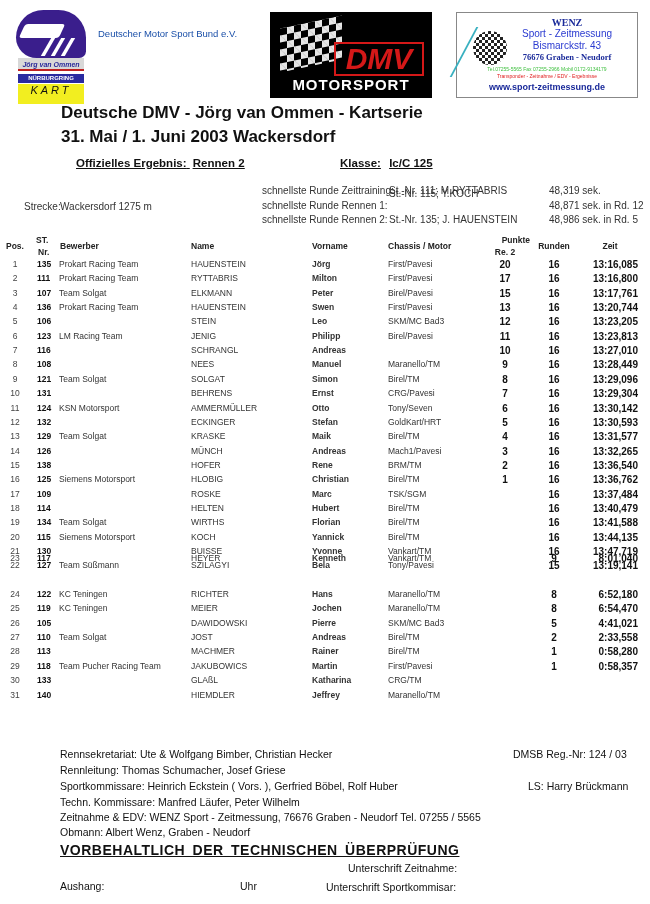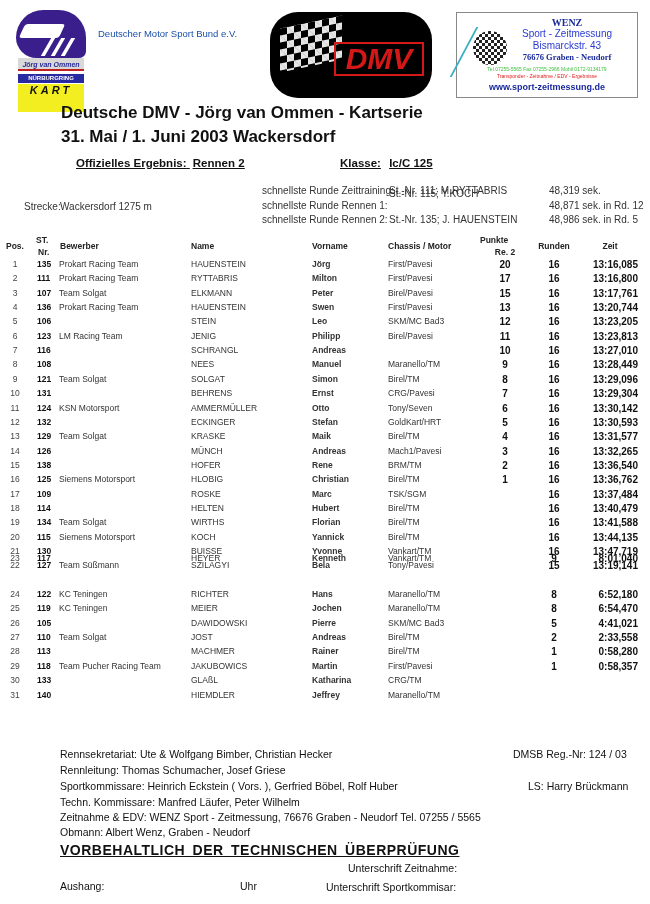--- a/index.html
+++ b/index.html
@@ -6,27 +6,27 @@
   body { width:650px; height:904px; background:#fff; font-family:"Liberation Sans", sans-serif; color:#111; position:relative; overflow:hidden; }
   .abs { position:absolute; }
 
   
   .logo-kart { left:12px; top:8px; width:78px; height:88px; }
   .helmet { position:absolute; left:4px; top:2px; width:70px; height:48px; background:#3a1e8c; border-radius:40px 40px 10px 30px; overflow:hidden; }
   .helmet .visor { position:absolute; left:6px; top:14px; width:40px; height:14px; background:#fff; transform:skewX(-25deg); border-radius:3px; }
   .helmet .stripe { position:absolute; top:28px; width:4px; height:18px; background:#fff; transform:skewX(-30deg); }
   .kart-name { position:absolute; left:6px; top:50px; width:66px; height:13px; background:#d8d8d8; color:#2a2a9a; font-size:7px; font-style:italic; font-weight:bold; text-align:center; line-height:13px; border-bottom:2px solid #c02020; }
   .kart-nur { position:absolute; left:6px; top:66px; width:66px; height:9px; background:#2a2aa0; color:#fff; font-size:6px; font-weight:bold; text-align:center; line-height:9px; }
-  .kart-kart { position:absolute; left:6px; top:76px; width:66px; height:28px; background:#f2ee20; color:#111; font-size:11px; font-weight:bold; font-style:italic; text-align:center; line-height:12px; letter-spacing:3px; }
+  .kart-kart { position:absolute; left:6px; top:76px; width:66px; height:20px; background:#f2ee20; color:#111; font-size:11px; font-weight:normal; font-style:italic; text-align:center; line-height:12px; letter-spacing:3px; }
 
   .logo-dmsb { left:98px; top:28px; width:150px; height:52px; }
   .dmsb-big { color:#1a4fa8; font-size:38px; font-weight:bold; letter-spacing:1px; line-height:38px; }
   .dmsb-small { color:#1a4fa8; font-size:9.5px; line-height:12px; white-space:nowrap; }
 
-  .logo-dmv { left:270px; top:12px; width:162px; height:86px; background:#000; color:#fff;border-radius:28px; }
+  .logo-dmv { left:270px; top:12px; width:162px; height:86px; background:#000; color:#fff; }
   .dmv-flag { position:absolute; left:10px; top:10px; width:62px; height:44px; transform:skewY(-12deg);
     background-image:linear-gradient(45deg,#fff 25%,transparent 25%,transparent 75%,#fff 75%),linear-gradient(45deg,#fff 25%,transparent 25%,transparent 75%,#fff 75%);
     background-size:14px 14px; background-position:0 0,7px 7px; opacity:.9; }
   .dmv-box { position:absolute; left:64px; top:30px; width:90px; height:34px; border:2px solid #d41818; color:#d41818; font-size:30px; font-weight:bold; font-style:italic; text-align:center; line-height:30px; }
   .dmv-moto { position:absolute; left:0; bottom:5px; width:100%; text-align:center; font-size:15px; font-weight:bold; letter-spacing:1px; }
 
   .logo-wenz { left:456px; top:12px; width:182px; height:86px; border:1px solid #888; background:#fff; }
   .wenz-flag { position:absolute; left:16px; top:18px; width:34px; height:34px; border-radius:50%;
     background-image:linear-gradient(45deg,#222 25%,transparent 25%,transparent 75%,#222 75%),linear-gradient(45deg,#222 25%,transparent 25%,transparent 75%,#222 75%);
     background-size:6px 6px; background-position:0 0,3px 3px; }
@@ -83,20 +83,21 @@
   <div class="kart-kart">KART</div>
 </div>
 
 <div class="abs logo-dmsb">
   <div class="dmsb-small">Deutscher Motor Sport Bund e.V.</div>
 </div>
 
 <div class="abs logo-dmv">
   <div class="dmv-flag"></div>
   <div class="dmv-box">DMV</div>
+  <div class="dmv-moto">MOTORSPORT</div>
 </div>
 
 <div class="abs logo-wenz">
   <div class="wenz-lines"></div>
   <div class="wenz-flag"></div>
   <div class="wenz-t wenz-t1">WENZ</div>
   <div class="wenz-t wenz-t2">Sport - Zeitmessung</div>
   <div class="wenz-t wenz-t3">Bismarckstr. 43</div>
   <div class="wenz-t wenz-t4">76676 Graben - Neudorf</div>
   <div class="wenz-t wenz-t5">Tel.07255-5565 Fax 07255-2966 Mobil 0172-9134179</div>
@@ -131,21 +132,21 @@
 <div class="abs info" style="left:549px;top:214px">48,986 sek. in Rd. 5</div>
 
 <div>
   <div class="th" style="left:6px;top:241px">Pos.</div>
   <div class="th" style="left:36px;top:235px">ST.</div>
   <div class="th" style="left:38px;top:247px">Nr.</div>
   <div class="th" style="left:60px;top:241px">Bewerber</div>
   <div class="th" style="left:191px;top:241px">Name</div>
   <div class="th" style="left:312px;top:241px">Vorname</div>
   <div class="th" style="left:388px;top:241px">Chassis / Motor</div>
-  <div class="th" style="left:480px;top:235px;width:50px;text-align:left">Punkte</div>
+  <div class="th" style="left:480px;top:235px;width:50px;text-align:right">Punkte</div>
   <div class="th" style="left:480px;top:247px;width:50px;text-align:center">Re. 2</div>
   <div class="th" style="left:534px;top:241px;width:40px;text-align:center">Runden</div>
   <div class="th" style="left:582px;top:241px;width:56px;text-align:center">Zeit</div>
 </div>
 
 <div id="rows">
     <div class="row" style="top: 259px;">
       <span class="c-pos">1</span>
       <span class="c-nr">135</span>
       <span class="c-bew">Prokart Racing Team</span>

